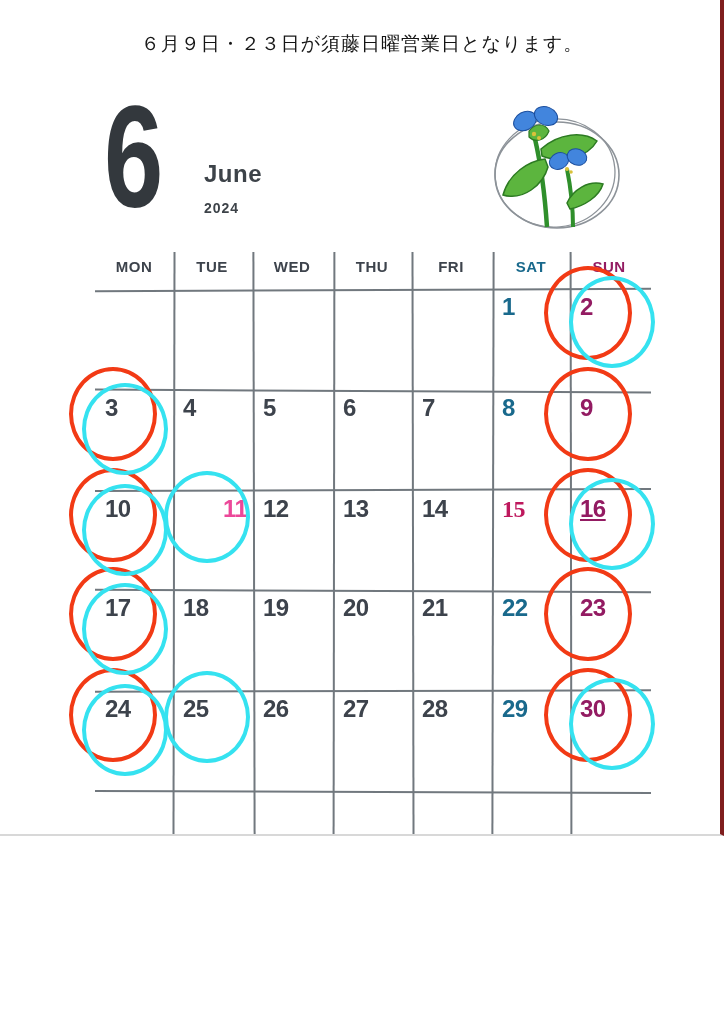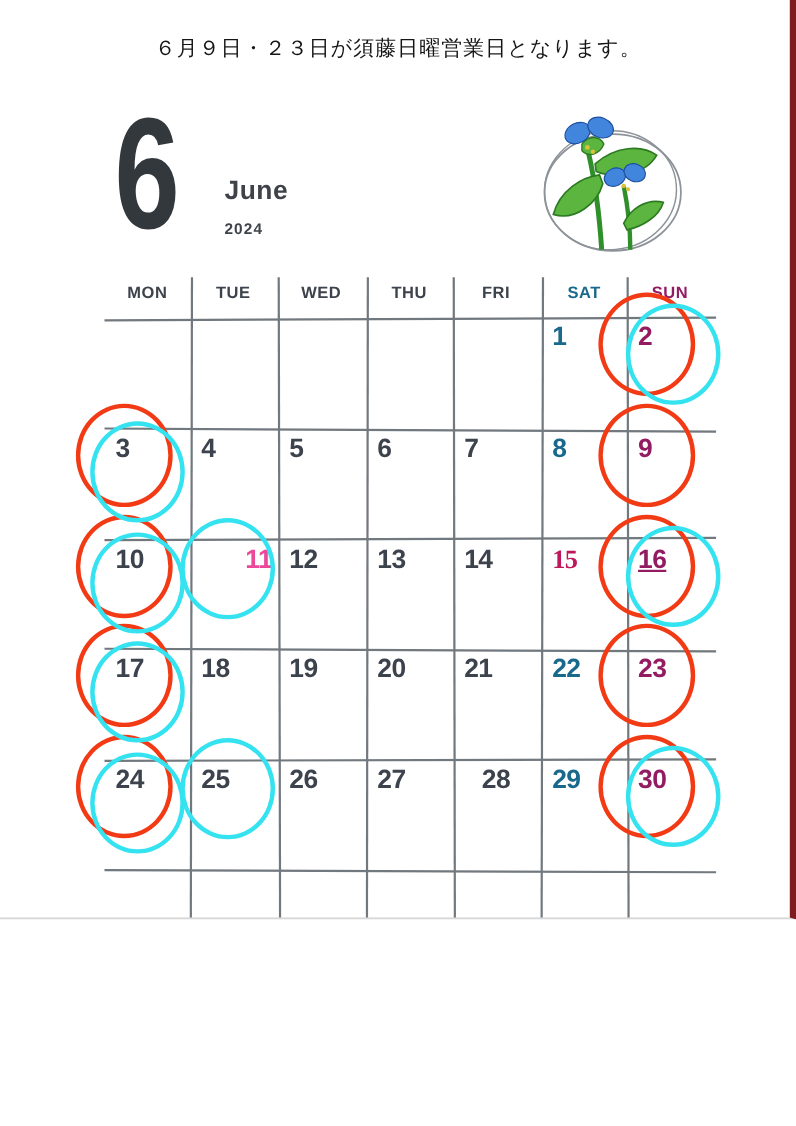--- a/index.html
+++ b/index.html
@@ -1,18 +1,18 @@
 <!DOCTYPE html>
 <html><head>
 <meta charset="utf-8">
 <style>
   html,body{margin:0;padding:0;background:#ffffff;}
   .page{
     position:relative;width:724px;height:836px;background:#ffffff;
-    box-sizing:border-box;border-right:6px solid #7f1d1d;border-bottom:2px solid #d8d8d8;
+    box-sizing:border-box;border-right:4px solid #7f1d1d;border-bottom:2px solid #d8d8d8;
     overflow:hidden;font-family:"Liberation Sans","DejaVu Sans",sans-serif;
   }
   .notice-line{
     position:absolute;left:0;width:724px;text-align:center;
     font-family:"Liberation Serif","DejaVu Serif",serif;
     color:#151515;font-size:19px;white-space:nowrap;
   }
   #notice-line1{top:31px;letter-spacing:1px;}
   #notice-line2{top:62px;letter-spacing:0px;}
 
@@ -124,21 +124,21 @@
       <div class="daynum" style="left: 417px; top: 346px; color: rgb(25, 105, 140);">22</div>
       <div class="daynum" style="left: 495px; top: 346px; color: rgb(147, 27, 98);">23</div>
       <div class="hcircle red" style="left: 459px; top: 317px; border-color: rgb(242, 58, 21);"></div>
       <div class="daynum" style="left: 20px; top: 447px; color: rgb(61, 67, 76);">24</div>
       <div class="hcircle red" style="left: -16px; top: 418px; border-color: rgb(242, 58, 21);"></div>
       <div class="hcircle cyan" style="left: -3px; top: 434px; border-color: rgb(53, 226, 240);"></div>
       <div class="daynum" style="left: 98px; top: 447px; color: rgb(61, 67, 76);">25</div>
       <div class="hcircle cyan" style="left: 79px; top: 421px; border-color: rgb(53, 226, 240);"></div>
       <div class="daynum" style="left: 178px; top: 447px; color: rgb(61, 67, 76);">26</div>
       <div class="daynum" style="left: 258px; top: 447px; color: rgb(61, 67, 76);">27</div>
-      <div class="daynum" style="left: 337px; top: 447px; color: rgb(61, 67, 76); margin-left: 16px;">28</div>
+      <div class="daynum" style="left: 337px; top: 447px; color: rgb(61, 67, 76);">28</div>
       <div class="daynum" style="left: 417px; top: 447px; color: rgb(25, 105, 140);">29</div>
       <div class="daynum" style="left: 495px; top: 447px; color: rgb(147, 27, 98);">30</div>
       <div class="hcircle red" style="left: 459px; top: 418px; border-color: rgb(242, 58, 21);"></div>
       <div class="hcircle cyan" style="left: 484px; top: 428px; border-color: rgb(53, 226, 240);"></div>
     </div>
 
   <div id="legend-circle-shop" class="legend-circle" style="left: 109px; top: 916px; border-color: rgb(242, 58, 21);"></div>
   <div class="legend-arrow" style="left:202px;">→</div>
 
   <div id="legend-circle-sudo" class="legend-circle" style="left: 410px; top: 916px; border-color: rgb(53, 226, 240);"></div>

